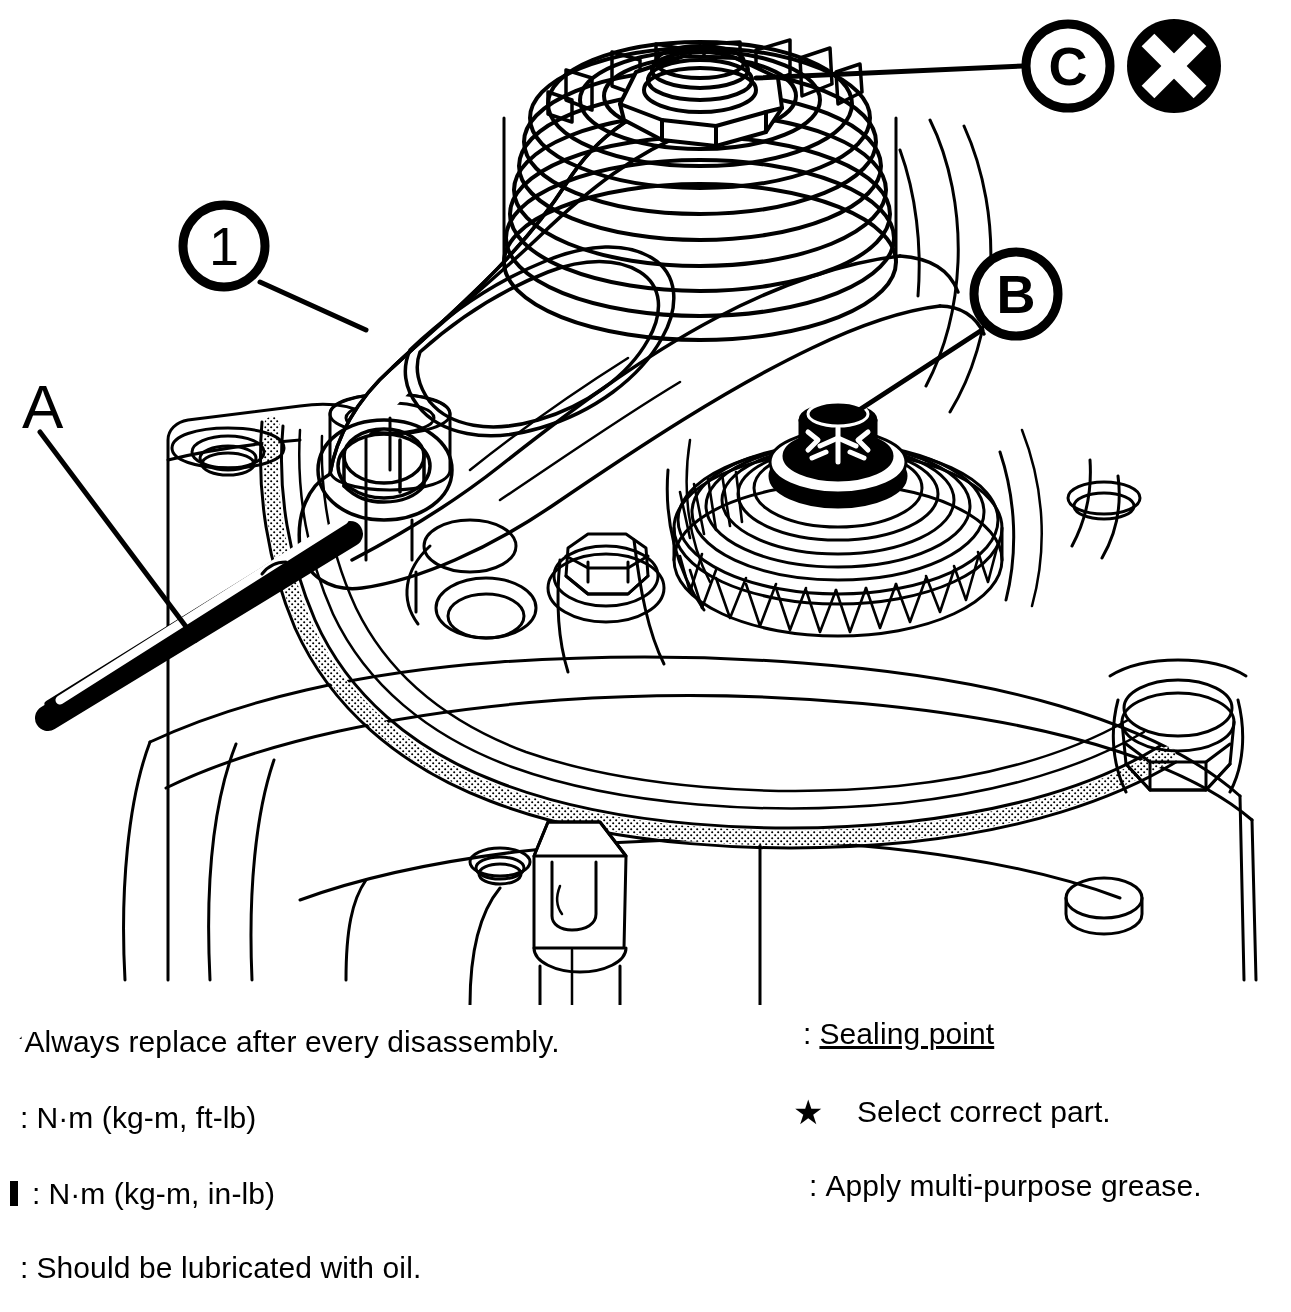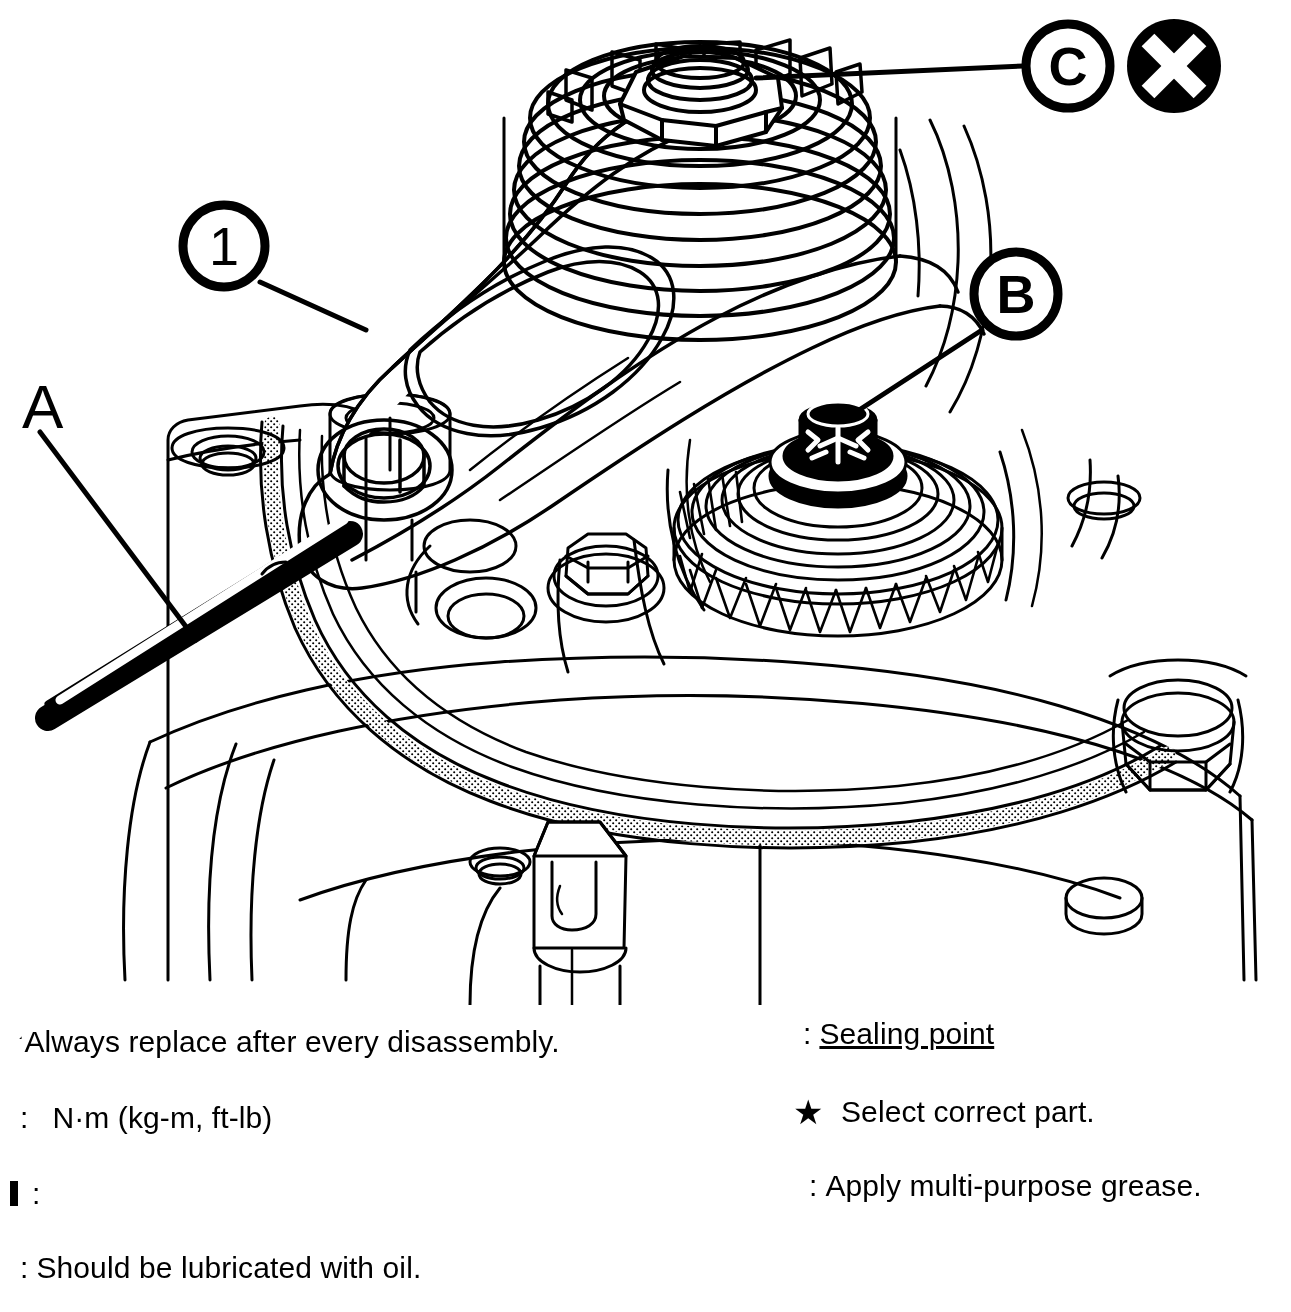--- a/index.html
+++ b/index.html
@@ -429,34 +429,35 @@
           <span class="ico-box">
             <svg viewBox="0 0 46 46" xmlns="http://www.w3.org/2000/svg">
               <path d="M7,42 L7,26 C7,18 11,11 17,8 L17,16 L21,20 L25,20 L29,16 L29,8
                        C35,11 39,18 39,26 L39,42 Z" fill="#fff"></path>
               <circle cx="23" cy="15" r="9" fill="#fff"></circle>
               <path d="M14,30 L14,42 M32,30 L32,42" stroke="#000" stroke-width="0"></path>
             </svg>
           </span>
         </span>
         <span class="legend-text" style="margin-left:4px;">:</span>
-        <span class="legend-text" style="margin-left:24px;">N·m (kg-m, ft-lb)</span>
+        <span class="legend-text" style="margin-left:8px;">N·m (kg-m, ft-lb)</span>
       </div>
 
       <div class="legend-row" style="top:174px;">
         <span class="legend-icon">
           <span class="ico-box inv">
             <svg viewBox="0 0 46 46" xmlns="http://www.w3.org/2000/svg">
               <path d="M7,42 L7,26 C7,18 11,11 17,8 L17,16 L21,20 L25,20 L29,16 L29,8
                        C35,11 39,18 39,26 L39,42 Z" fill="#000"></path>
               <circle cx="23" cy="15" r="9" fill="#000"></circle>
             </svg>
           </span>
         </span>
         <span class="legend-text" style="margin-left:8px;">:</span>
+        <span class="legend-text" style="margin-left:8px;">N·m (kg-m, in-lb)</span>
       </div>
 
       <div class="legend-row" style="top:248px;">
         <span class="legend-icon">
           <span class="ico-box">
             <svg viewBox="0 0 46 46" xmlns="http://www.w3.org/2000/svg">
               <path d="M18,18 C18,14 21,12 24,12 L31,12 C34,12 36,15 36,19
                        L36,36 C36,39 34,41 31,41 L18,41 C15,41 13,39 13,36
                        L13,22 C13,20 15,18 18,18 Z" fill="#fff"></path>
               <path d="M24,12 L24,8 L30,8 L30,12" fill="#fff"></path>
@@ -481,21 +482,21 @@
                        L43,40 C38,41 32,40 26,39 C19,37 11,37 5,40 Z" fill="#fff"></path>
             </svg>
           </span>
         </span>
         <span class="legend-text" style="margin-left:4px;">:</span>
         <span class="legend-text" style="margin-left:8px;text-decoration:underline;">Sealing point</span>
       </div>
 
       <div class="legend-row" style="top:90px;">
         <span class="legend-icon ico-star">★</span>
-        <span class="legend-text" style="margin-left:2px;">Select correct part.</span>
+        <span class="legend-text" style="margin-left:18px;">Select correct part.</span>
       </div>
 
       <div class="legend-row" style="top:166px;">
         <span class="legend-icon">
           <span class="ico-wide">
             <svg viewBox="0 0 62 34" xmlns="http://www.w3.org/2000/svg">
               <path d="M16,15 L30,15 L30,26 L16,26 Z" fill="#fff"></path>
               <path d="M34,12 L40,12 L40,28 L34,28 Z" fill="#fff"></path>
               <path d="M44,11 L48,11 L48,29 L44,29 Z" fill="#fff"></path>
               <path d="M46,14 L52,17 L46,20 Z" fill="#fff"></path>

